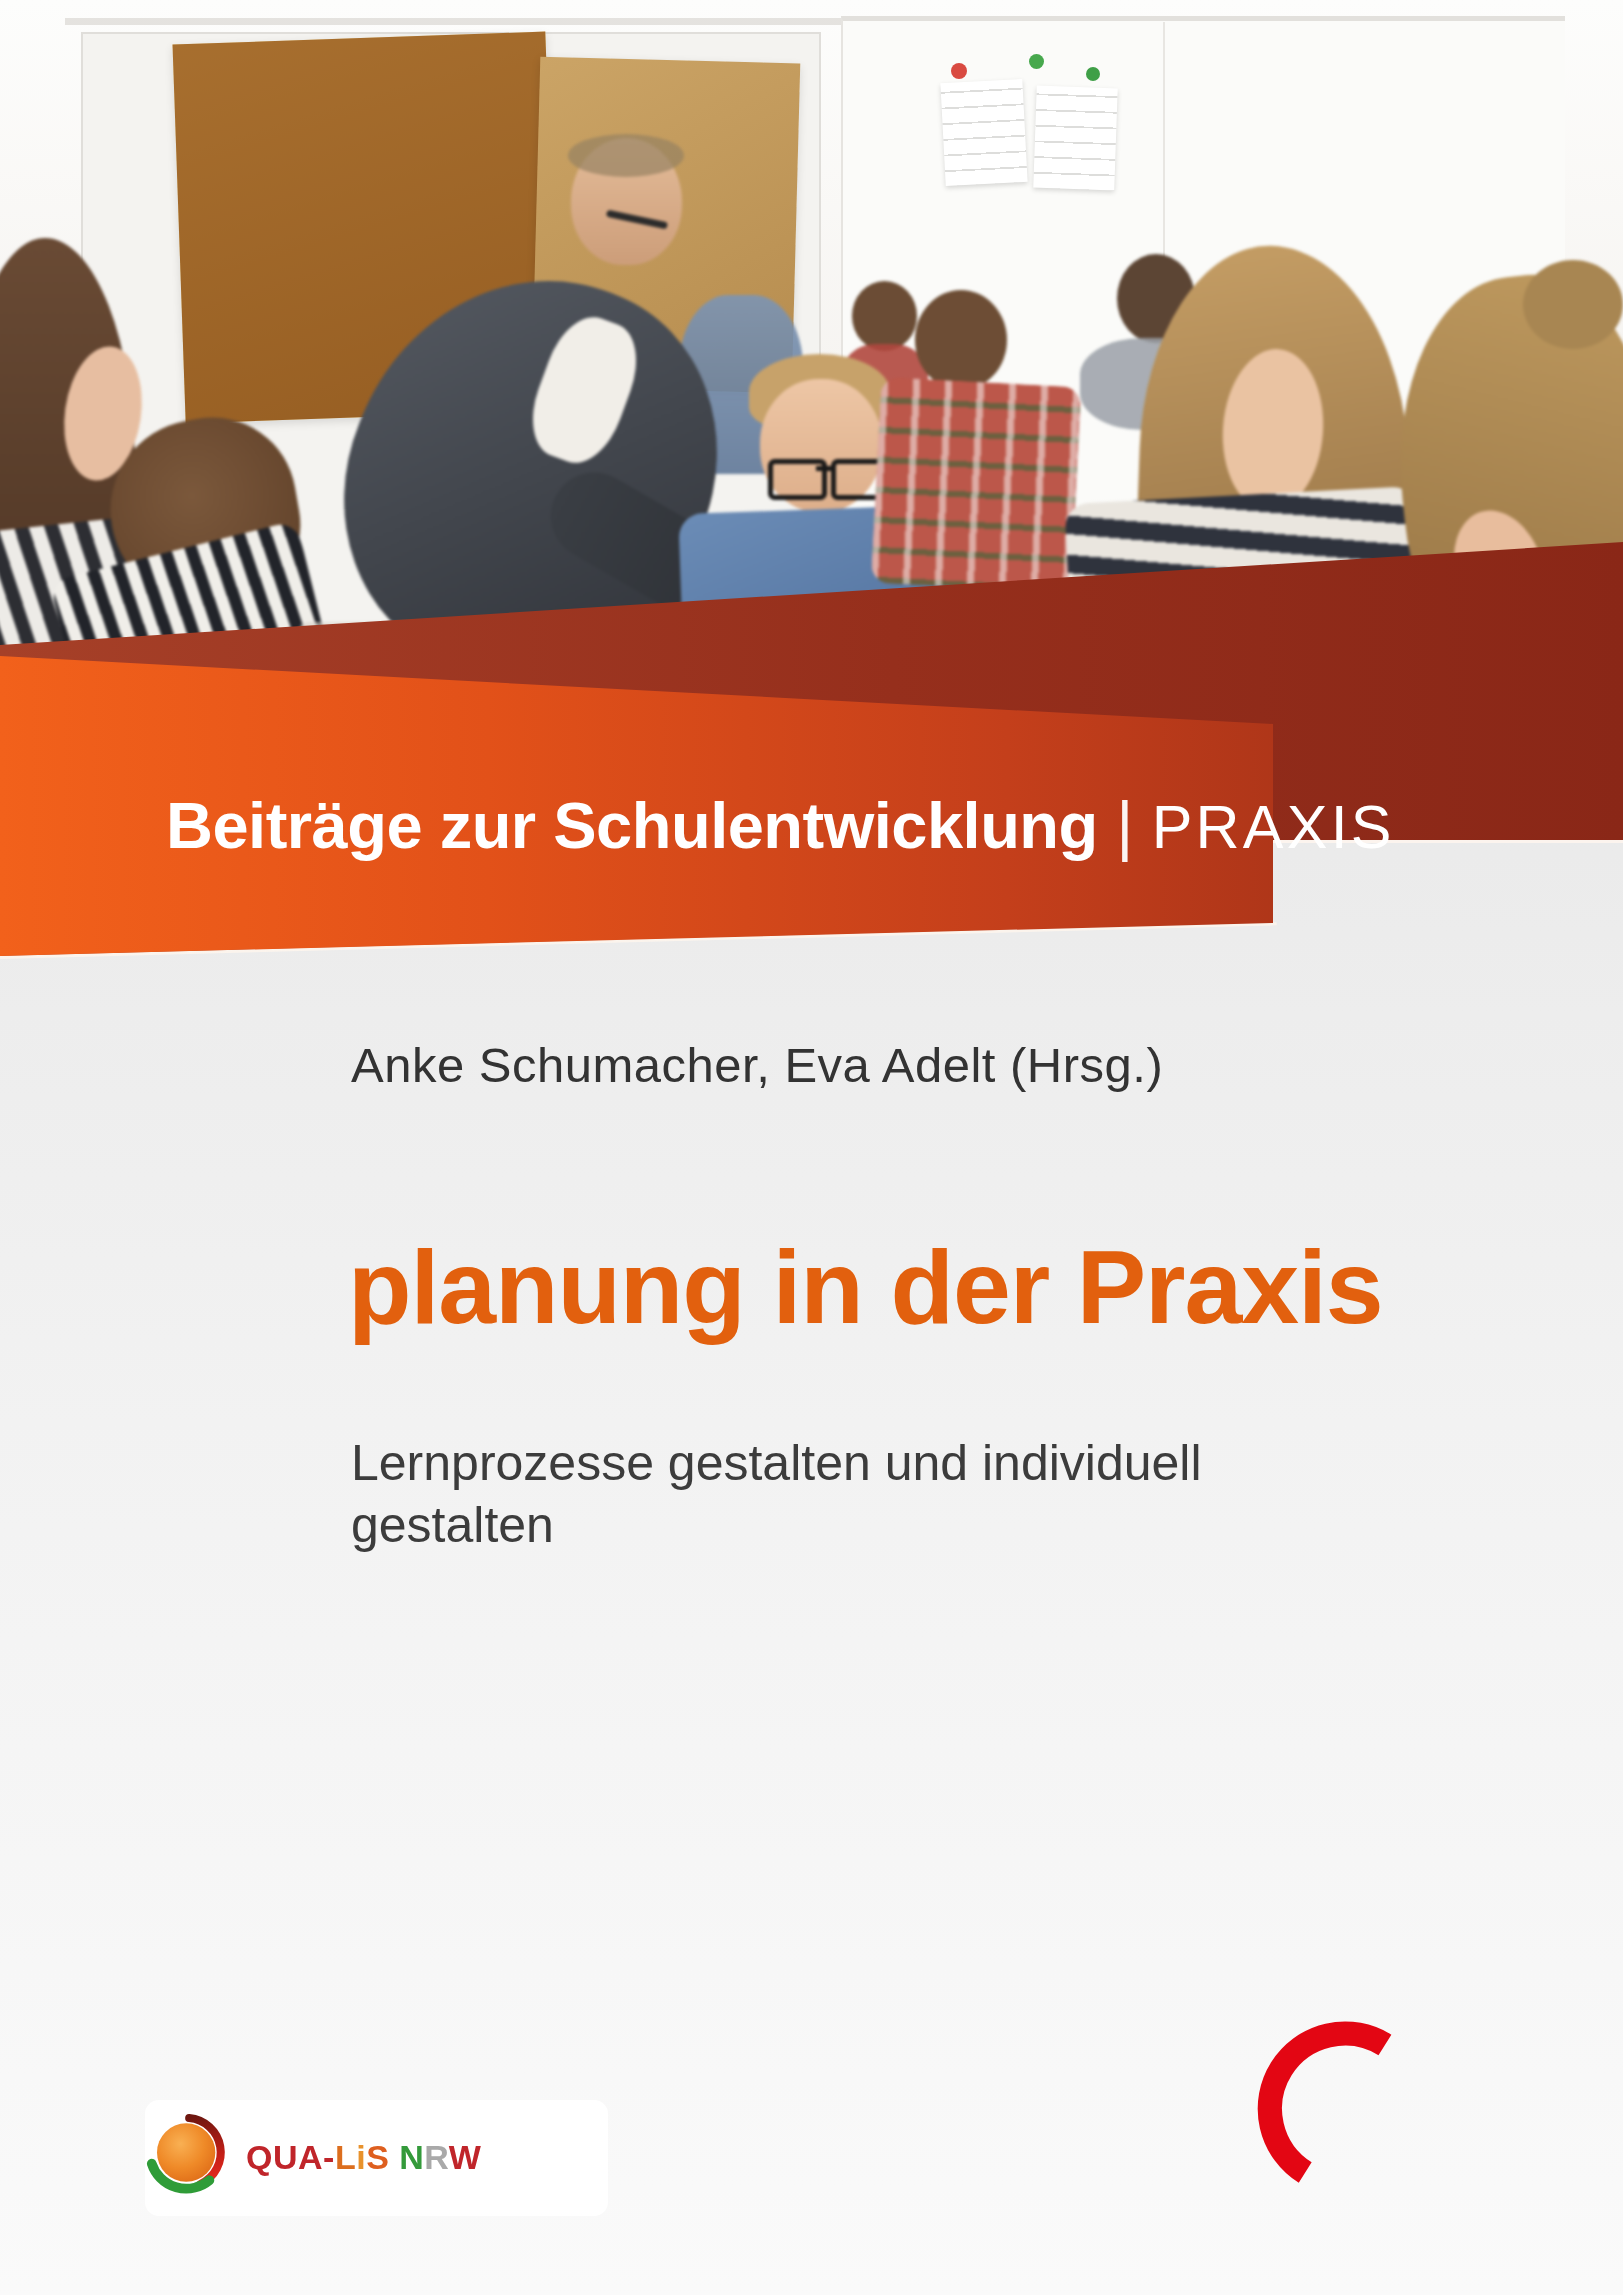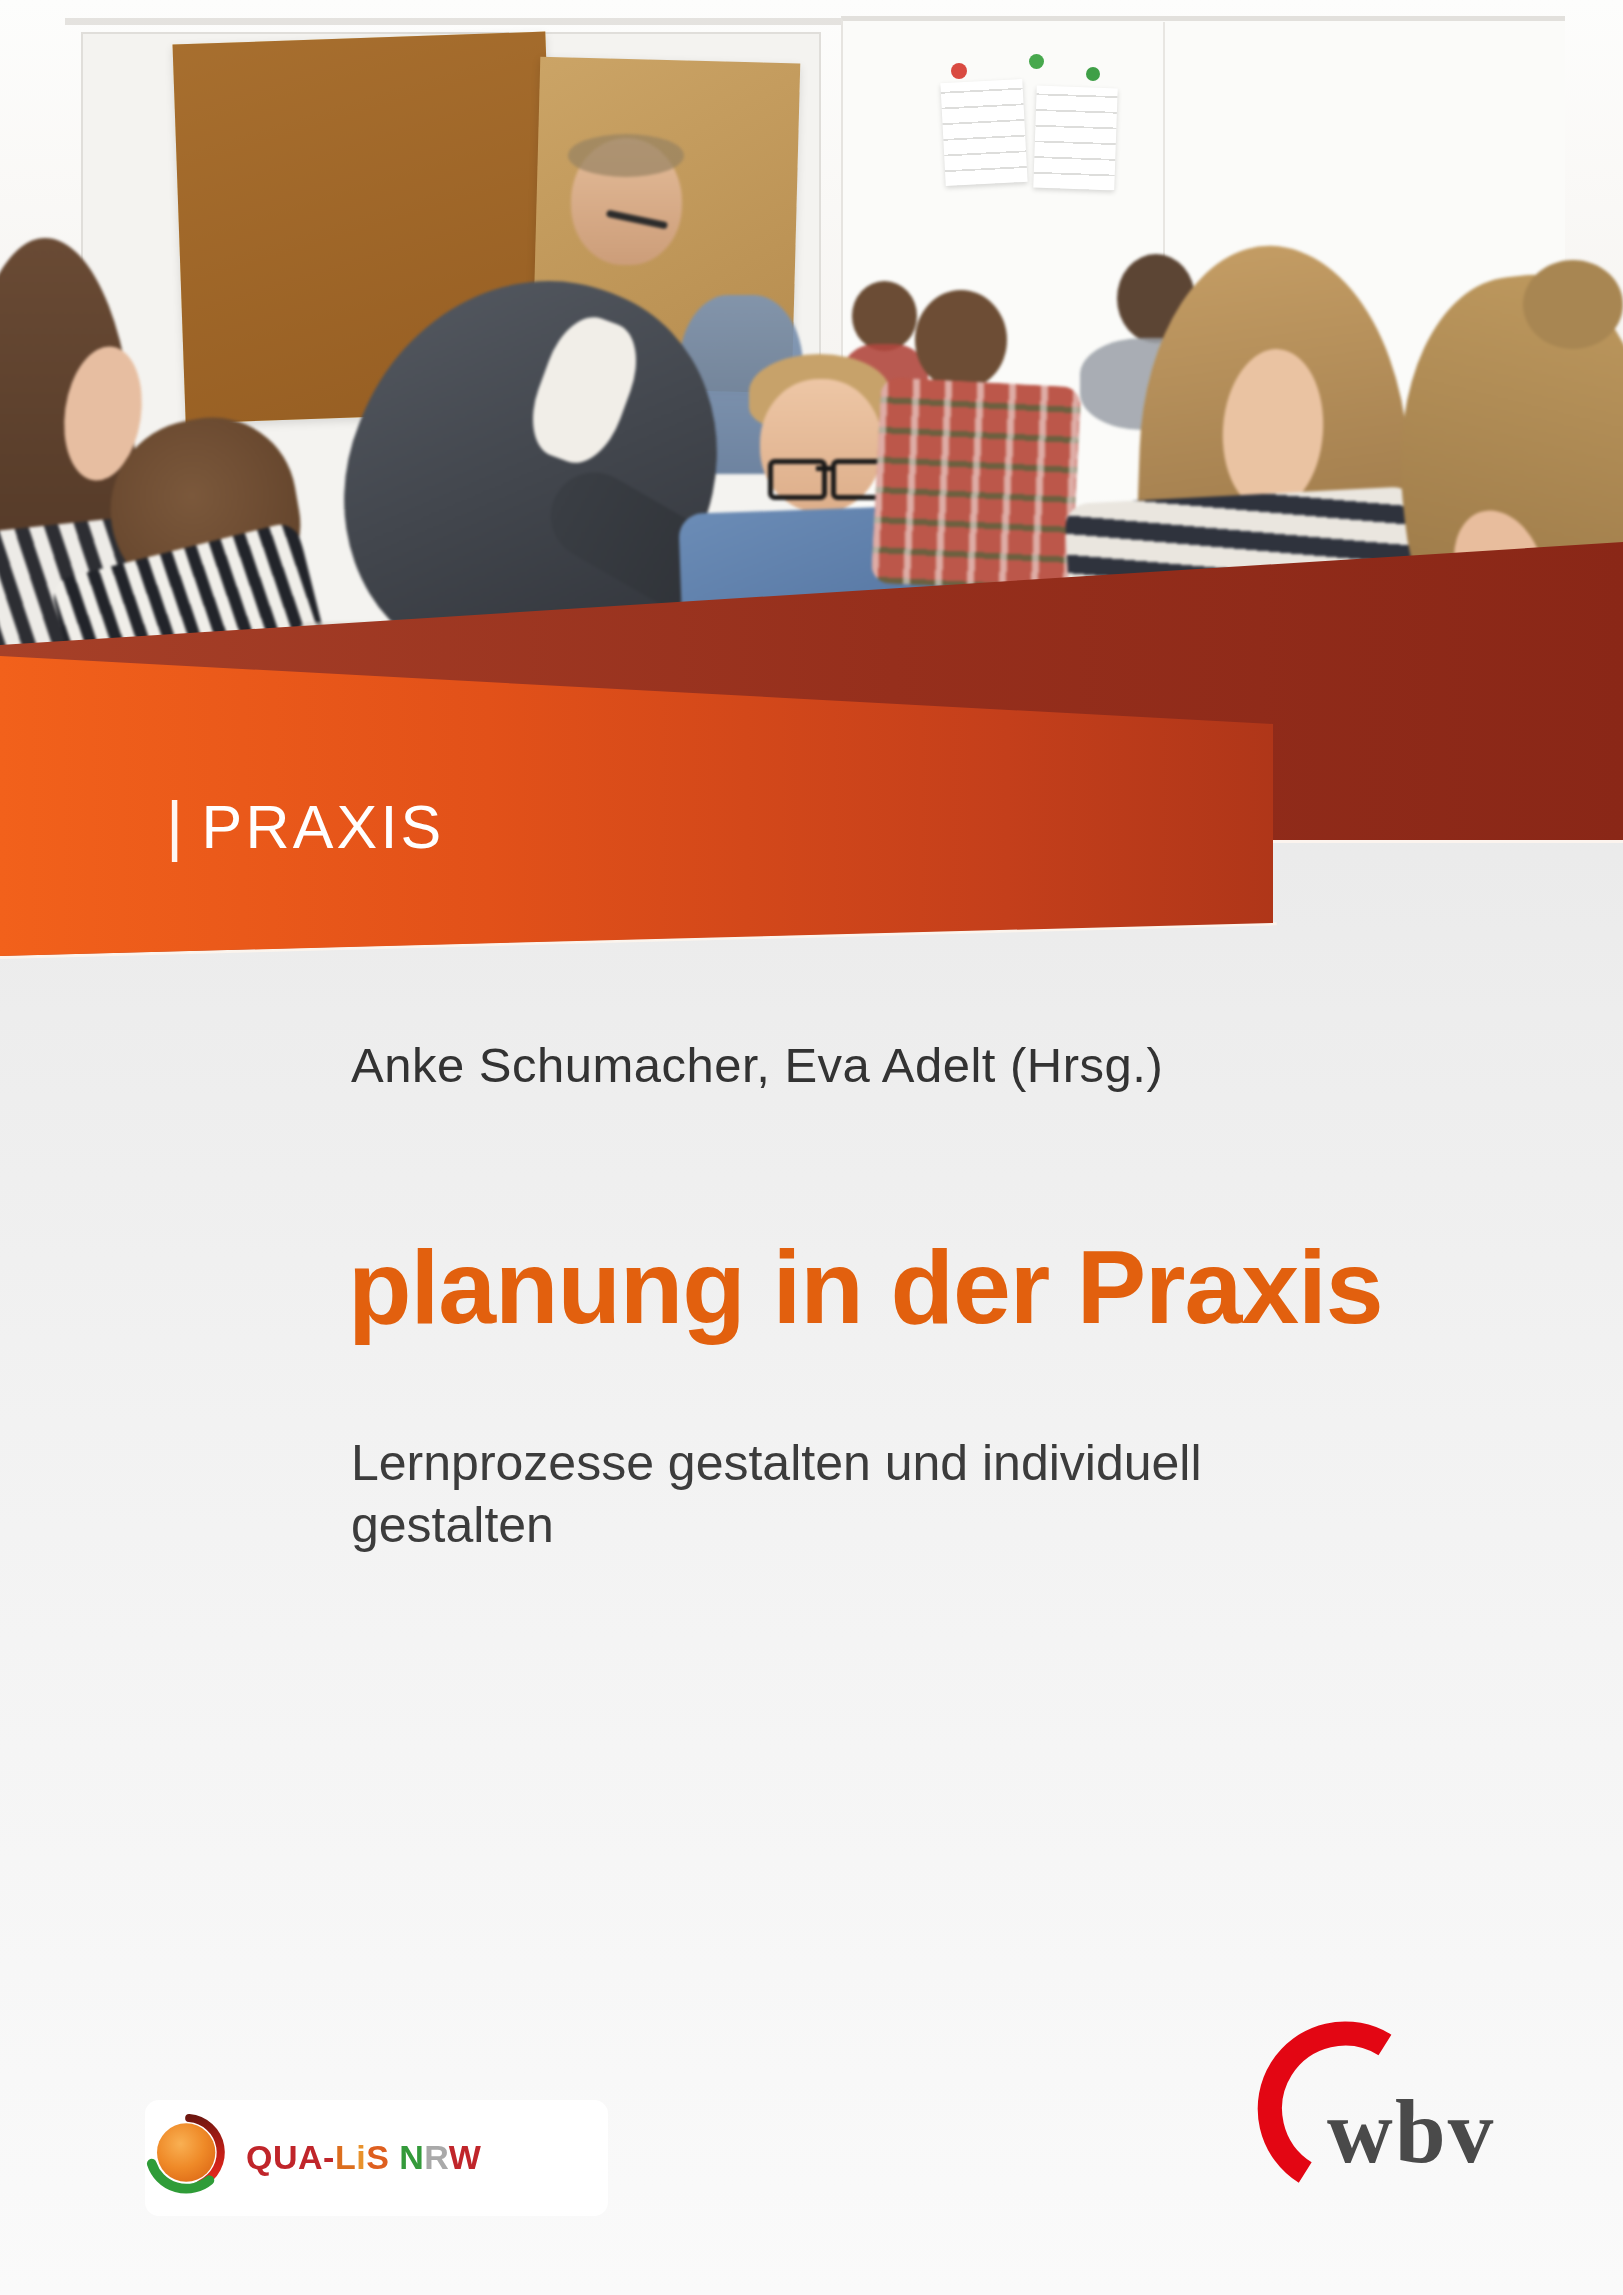--- a/index.html
+++ b/index.html
@@ -170,20 +170,21 @@
       <div class="fig desk-paper"></div>
     </div>
   </div>
 
   <div class="abs maroon-band"></div>
   <div class="abs edge-h"></div>
   <div class="abs edge-d"></div>
   <div class="abs orange-band"></div>
 
   <div class="abs series">
+    <span class="series-bold">Beiträge zur Schulentwicklung</span>
     <span class="series-sep">|</span>
     <span class="series-light">PRAXIS</span>
   </div>
 
   <div class="abs authors">Anke Schumacher, Eva Adelt (Hrsg.)</div>
 
   <h1 class="abs title" style="margin:0;">
     <br>
     <span>planung in der Praxis</span>
   </h1>
@@ -209,16 +210,15 @@
     </defs>
     <circle cx="89" cy="88" r="54" fill="url(#sphereG)"></circle>
     <path d="M 94.6 24.2 A 64 64 0 0 1 116 146" fill="none" stroke="url(#redG)" stroke-width="15" stroke-linecap="round"></path>
     <path d="M 25.3 108.7 A 67 67 0 0 0 132.1 139.3" fill="none" stroke="#2F9C38" stroke-width="18" stroke-linecap="round"></path>
   </svg>
   <div class="abs qualis-text"><span class="q-red">QUA-</span><span class="q-l">L</span><span class="q-i">i</span><span class="q-s">S</span><span> </span><span class="q-n">N</span><span class="q-r">R</span><span class="q-w">W</span></div>
 
   <svg class="abs wbv-mark" width="227" height="179" viewBox="0 0 420 330">
     <path d="M 270 66 A 139 139 0 1 0 122.5 302" fill="none" stroke="#E30613" stroke-width="45"></path>
   </svg>
-  <div class="abs wbv-text">wbv</div>
 
 </div>
 
 
 </body></html>

